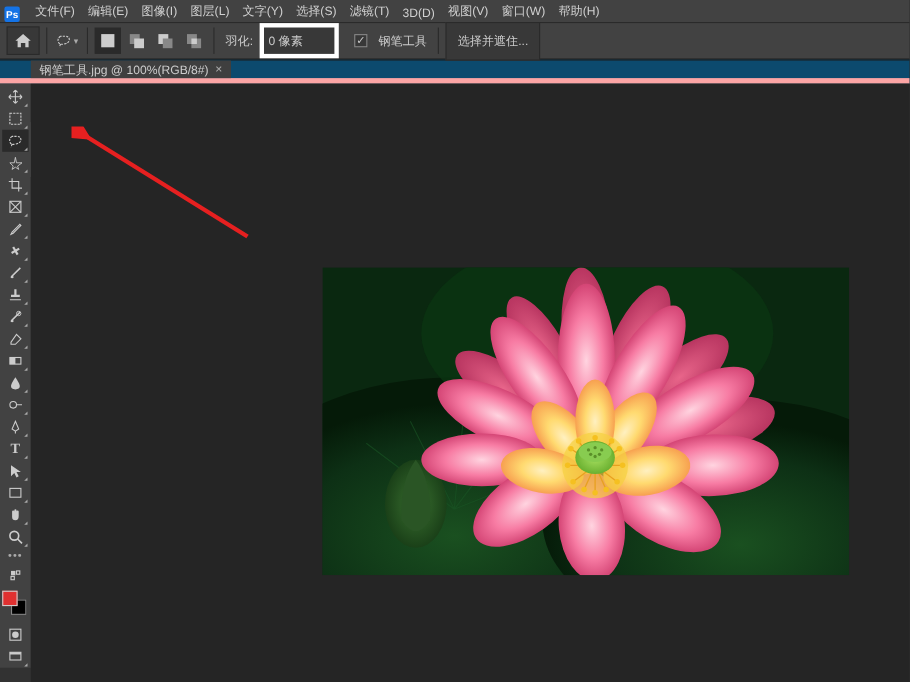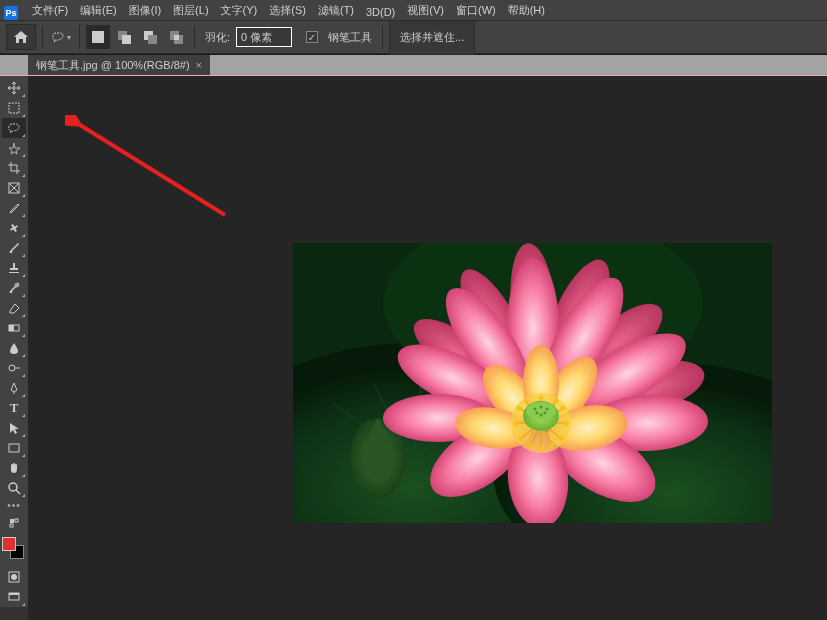--- a/index.html
+++ b/index.html
@@ -10,27 +10,27 @@
 .ps-logo { width: 14px; height: 14px; background: #1473e6; border-radius: 2px; margin-right: 8px; display: flex; align-items: center; justify-content: center; font-size: 9px; font-weight: bold; color: #fff; }
 .menu-item { padding: 2px 6px; color: #d0d0d0; cursor: pointer; }
 
 
 .options-bar { height: 34px; background: #424242; border-bottom: 1px solid #2a2a2a; border-top: 1px solid #2a2a2a; display: flex; align-items: center; padding: 0 6px; gap: 2px; }
 .home-btn { width: 30px; height: 26px; background: #383838; display: flex; align-items: center; justify-content: center; border: 1px solid #2a2a2a; }
 .opt-sep { width: 1px; height: 24px; background: #2a2a2a; margin: 0 4px; }
 .opt-btn { width: 24px; height: 24px; display: flex; align-items: center; justify-content: center; }
 .opt-btn.sel { background: #2a2a2a; }
 .opt-label { color: #ccc; margin: 0 4px; text-align: center; }
-.opt-input { width: 56px; height: 20px; background: #383838; border: 1px solid #ffffff; color: #ccc; font-size: 11px; padding: 0 4px; }
+.opt-input { width: 72px; height: 20px; background: #383838; border: 4px solid #ffffff; color: #ccc; font-size: 11px; padding: 12px 4px; }
 .checkbox { width: 12px; height: 12px; border: 1px solid #888; background: #383838; display: inline-flex; align-items: center; justify-content: center; margin-right: 4px; }
 .checkbox.checked::after { content: '✓'; font-size: 10px; color: #ccc; }
 .text-btn { padding: 9px 10px; background: #383838; border: 1px solid #2a2a2a; color: #ccc; text-align: right; }
 
 
-.tab-bar { height: 22px; background: #a3a3a3; display: flex; padding-left: 28px; border-bottom: 1px solid #fca5a5; border-top: 1px solid #1a1a1a; }
+.tab-bar { height: 22px; background: #0c4a6e; display: flex; padding-left: 28px; border-bottom: 5px solid #fca5a5; border-top: 1px solid #1a1a1a; }
 .tab { padding: 3px 8px; background: #3f3f3f; color: #ccc; display: flex; align-items: center; gap: 6px; font-size: 11px; }
 .tab-close { color: #aaa; cursor: pointer; }
 
 
 .tool-bar { position: absolute; left: 0; top: 76px; width: 28px; background: #424242; display: flex; flex-direction: column; align-items: center; padding-top: 2px; }
 .tool { width: 24px; height: 20px; display: flex; align-items: center; justify-content: center; color: #ccc; position: relative; margin-bottom: 0px; }
 .tool.active { background: #2a2a2a; }
 .tool::after { content: ''; position: absolute; right: 1px; bottom: 1px; width: 0; height: 0; border-left: 3px solid transparent; border-bottom: 3px solid #aaa; }
 .tool.no-fly::after { display: none; }
 .more-dots { color: #aaa; font-size: 10px; letter-spacing: 1px; margin: 2px 0; }

